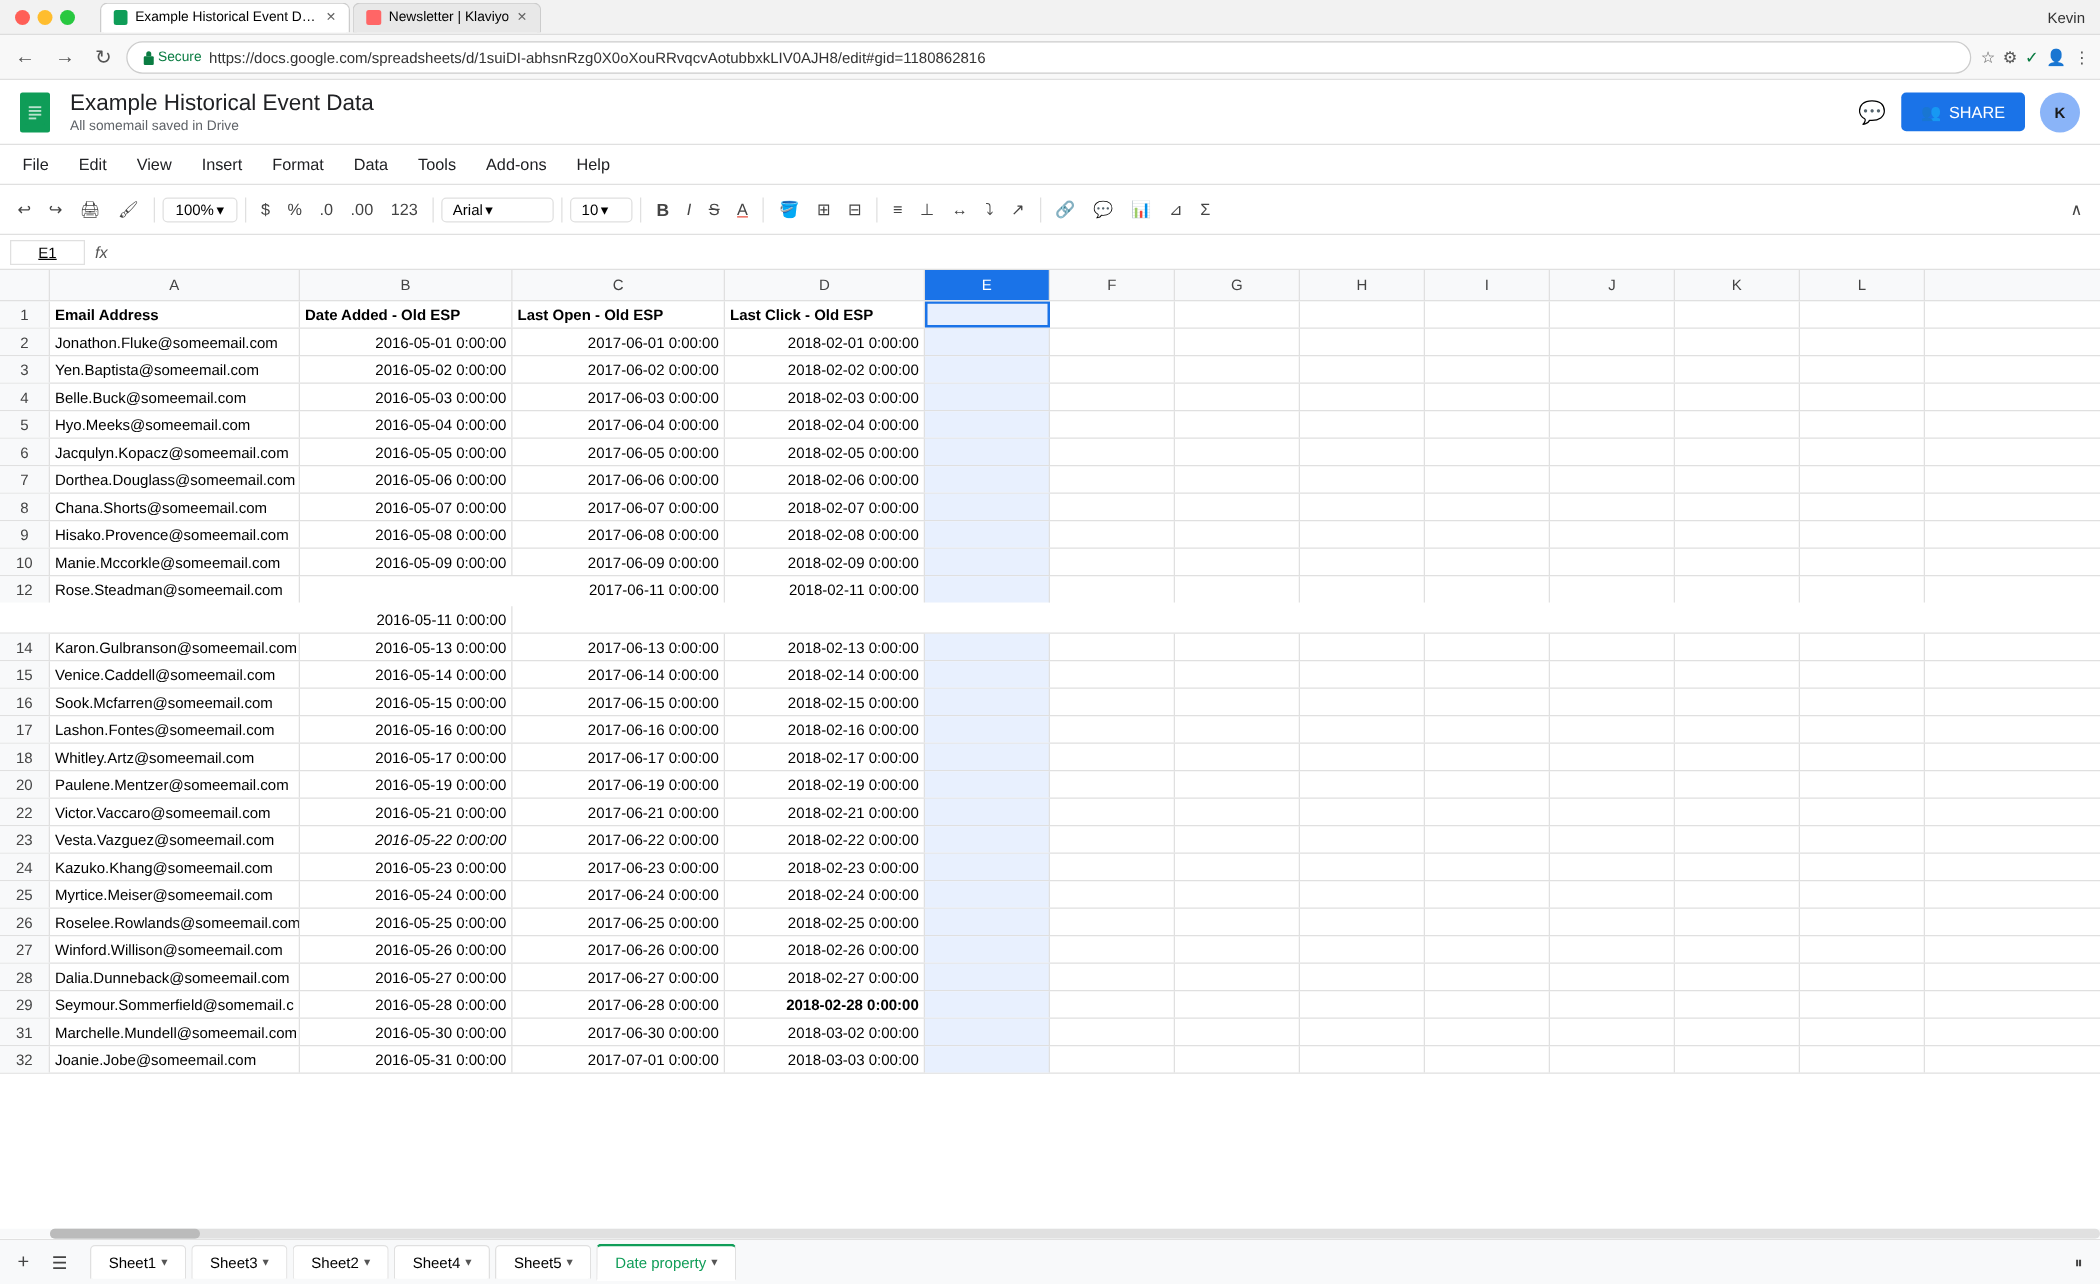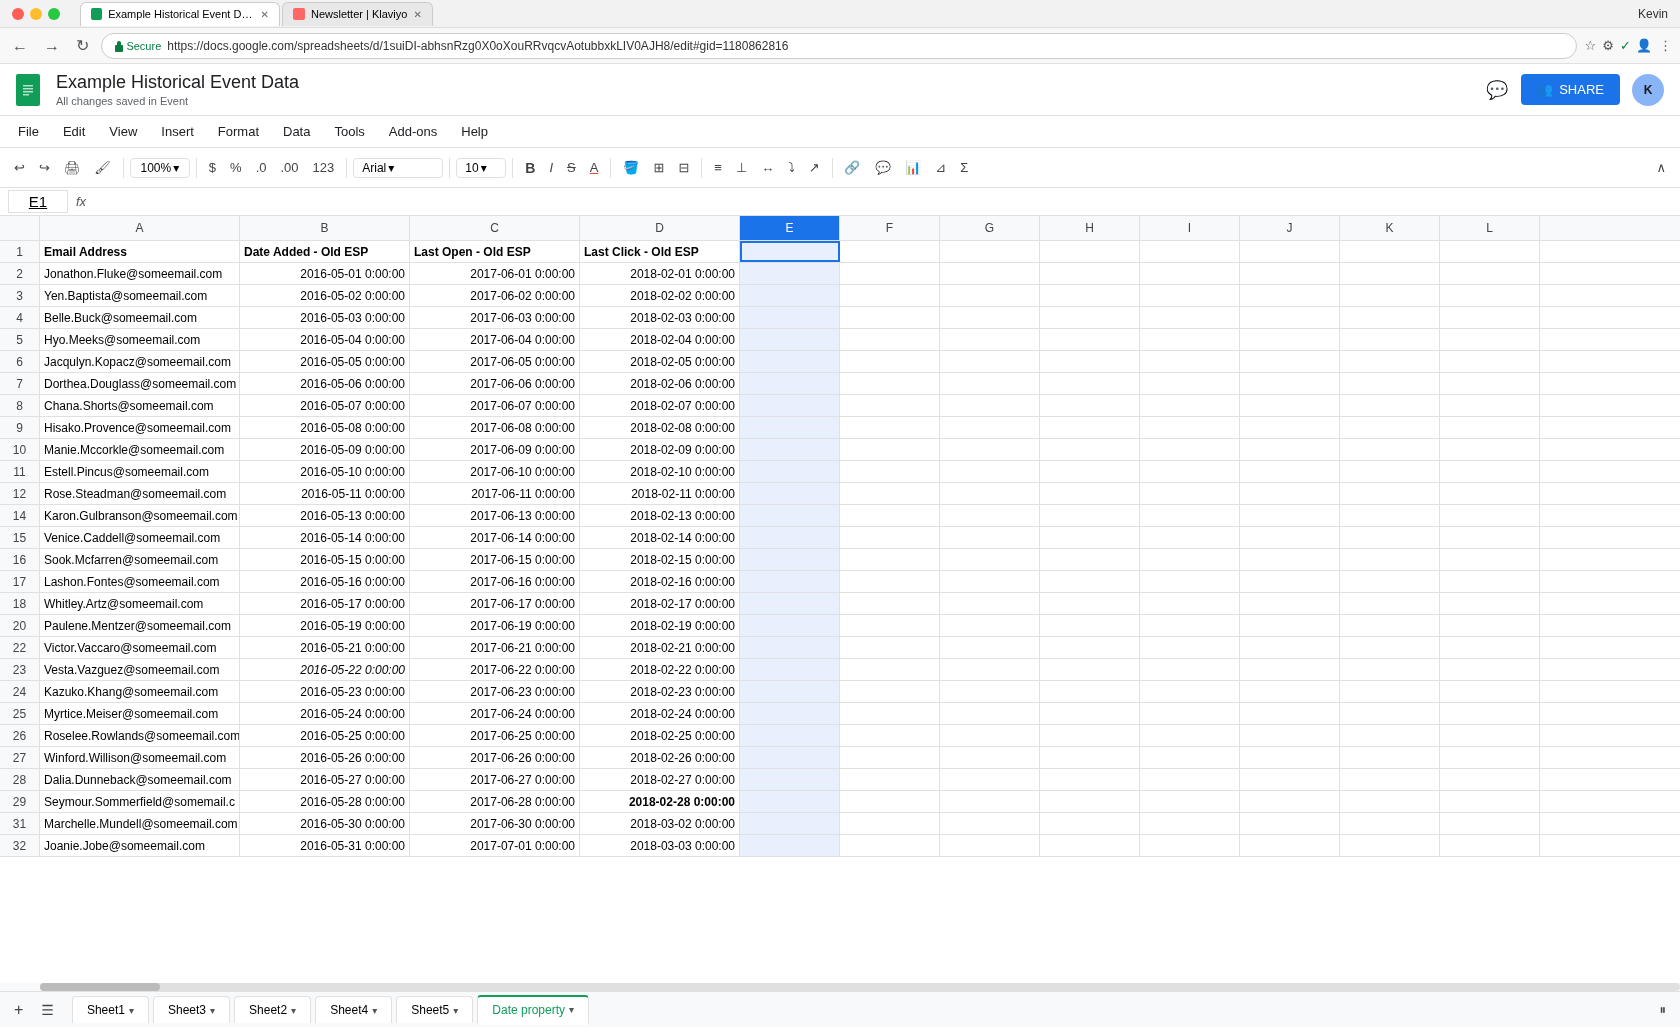--- a/index.html
+++ b/index.html
@@ -108,21 +108,21 @@
     
     .formula-bar {
       height: 28px;
       display: flex;
       align-items: center;
       padding: 0 8px;
       gap: 8px;
       border-bottom: 1px solid #e0e0e0;
       font-size: 13px;
     }
-    .cell-ref { width: 60px; border: 1px solid #e0e0e0; padding: 2px 6px; font-size: 15px; text-align: center; text-decoration: underline; }
+    .cell-ref { width: 60px; border: 1px solid #e0e0e0; padding: 2px 6px; font-size: 12px; text-align: center; text-decoration: underline; }
     .fx-label { color: #555; font-style: italic; font-size: 13px; }
 
     
     .col-headers {
       display: flex;
       background: #f8f9fa;
       border-bottom: 1px solid #e0e0e0;
       position: sticky;
       top: 0;
       z-index: 10;
@@ -270,21 +270,21 @@
         <rect x="3" y="5" width="10" height="1.5" fill="rgba(255,255,255,0.7)"></rect>
         <rect x="3" y="8" width="10" height="1.5" fill="rgba(255,255,255,0.7)"></rect>
         <rect x="3" y="11" width="10" height="1.5" fill="rgba(255,255,255,0.7)"></rect>
         <rect x="3" y="14" width="6" height="1.5" fill="rgba(255,255,255,0.7)"></rect>
       </svg>
     </div>
   </div>
   <div class="app-title-area">
     <div class="app-title">Example Historical Event Data</div>
     <div style="display:flex;align-items:center;gap:4px;margin-top:2px;">
-      <span style="font-size:11px;color:#5f6368;">All changes saved in Event</span>
+      <span style="font-size:11px;color:#5f6368;">All somemail saved in Drive</span>
     </div>
   </div>
   <div class="header-actions">
     <span style="font-size:18px;color:#555;">💬</span>
     <button class="share-btn">
       <span>👥</span>
       <span>SHARE</span>
     </button>
     <div class="avatar">K</div>
   </div>
@@ -521,38 +521,23 @@
     <div class="cell col-e selected-col"></div>
     <div class="cell col-f"></div>
     <div class="cell col-g"></div>
     <div class="cell col-h"></div>
     <div class="cell col-i"></div>
     <div class="cell col-j"></div>
     <div class="cell col-k"></div>
     <div class="cell col-l"></div>
   </div>
       <div class="grid-row">
-    <div class="row-num">11</div>
-    <div class="cell col-a">Estell.Pincus@someemail.com</div>
-    <div class="cell col-b" style="text-align:right;justify-content:flex-end;">2016-05-10 0:00:00</div>
-    <div class="cell col-c" style="text-align:right;justify-content:flex-end;">2017-06-10 0:00:00</div>
-    <div class="cell col-d" style="text-align:right;justify-content:flex-end;">2018-02-10 0:00:00</div>
-    <div class="cell col-e selected-col"></div>
-    <div class="cell col-f"></div>
-    <div class="cell col-g"></div>
-    <div class="cell col-h"></div>
-    <div class="cell col-i"></div>
-    <div class="cell col-j"></div>
-    <div class="cell col-k"></div>
-    <div class="cell col-l"></div>
-  </div>
-      <div class="grid-row">
     <div class="row-num">12</div>
     <div class="cell col-a">Rose.Steadman@someemail.com</div>
-    <div class="cell col-b" style="text-align:right;justify-content:flex-end;">2016-05-11 0:00:00</div>
+    <div class="cell col-b" style="text-align:right;justify-content:flex-end;margin-top:24px;">2016-05-11 0:00:00</div>
     <div class="cell col-c" style="text-align:center;justify-content:flex-end;">2017-06-11 0:00:00</div>
     <div class="cell col-d" style="text-align:right;justify-content:flex-end;">2018-02-11 0:00:00</div>
     <div class="cell col-e selected-col"></div>
     <div class="cell col-f"></div>
     <div class="cell col-g"></div>
     <div class="cell col-h"></div>
     <div class="cell col-i"></div>
     <div class="cell col-j"></div>
     <div class="cell col-k"></div>
     <div class="cell col-l"></div>

